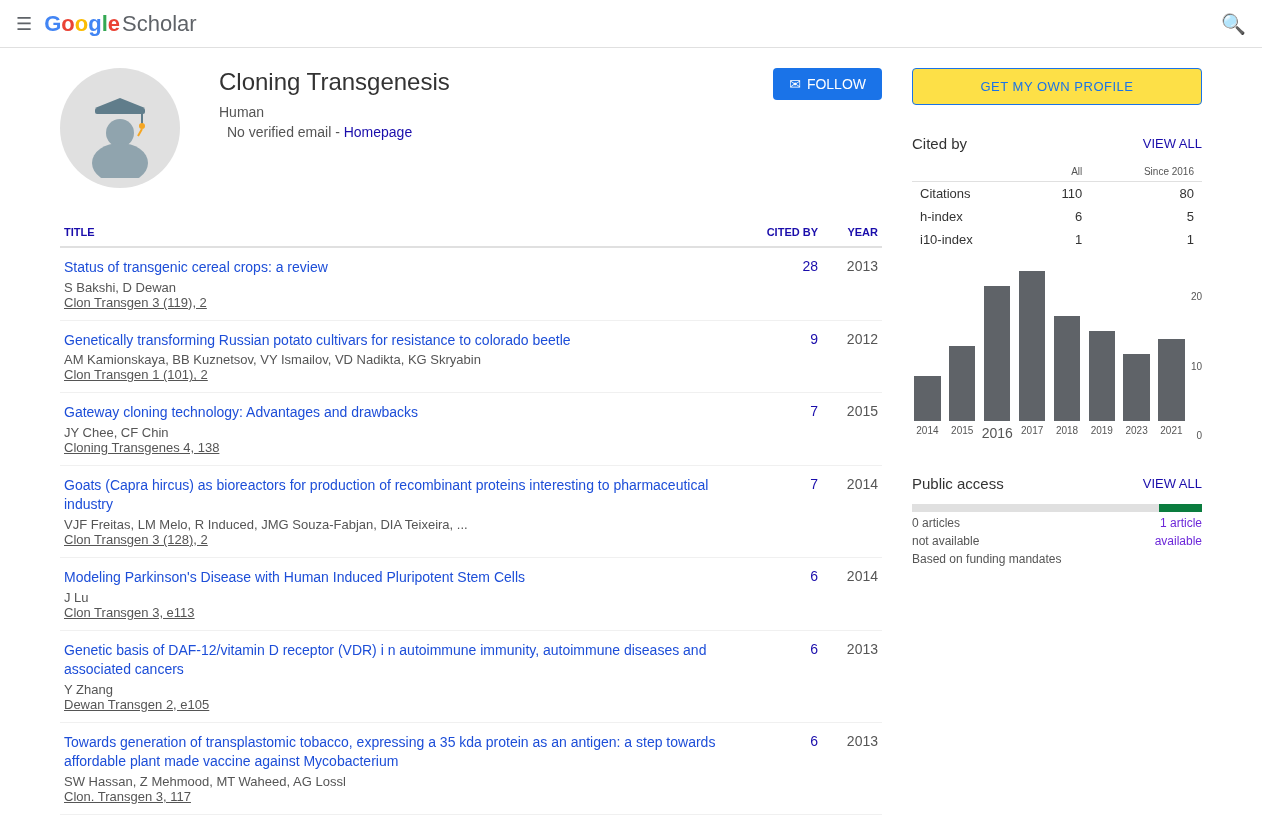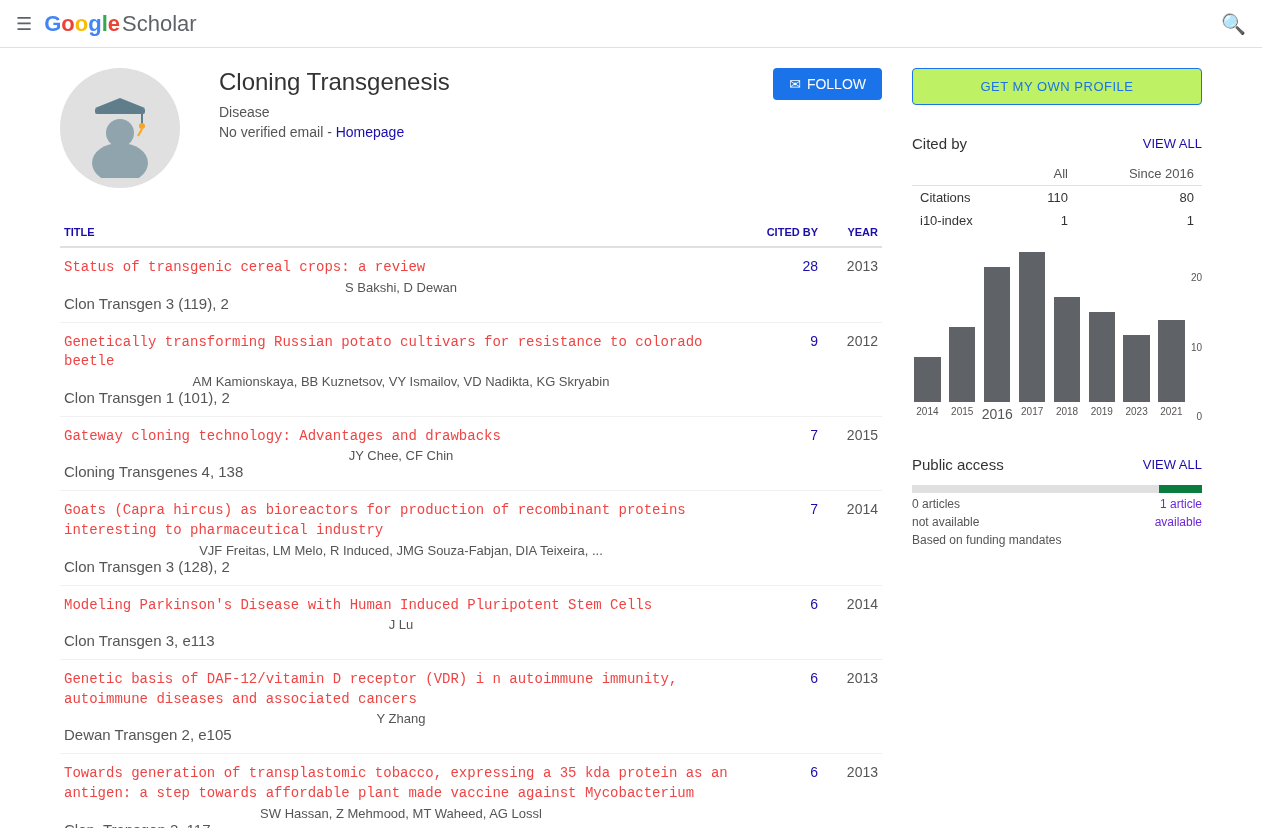--- a/index.html
+++ b/index.html
@@ -51,21 +51,21 @@
       display: flex;
       align-items: center;
       justify-content: center;
       overflow: hidden;
       flex-shrink: 0;
     }
     .avatar-svg { width: 100px; height: 100px; }
     .profile-info { flex: 1; }
     .profile-name { font-size: 24px; font-weight: normal; color: #333; margin-bottom: 8px; }
     .profile-role { color: #555; margin-bottom: 4px; }
-    .profile-email { color: #555; }
+    .profile-email { color: #555; margin-left: 8px; }
     .profile-email a { color: #1a0dab; text-decoration: none; }
     .follow-btn {
       display: flex;
       align-items: center;
       gap: 6px;
       background: #1a73e8;
       color: #fff;
       border: none;
       padding: 8px 16px;
       border-radius: 4px;
@@ -85,43 +85,42 @@
       font-size: 11px;
       font-weight: bold;
       color: #1a0dab;
       text-align: left;
     }
     .papers-table thead th.cited-by-col { text-align: right; width: 80px; }
     .papers-table thead th.year-col { text-align: right; width: 60px; color: #1a0dab; }
     .papers-table tbody tr { border-bottom: 1px solid #f0f0f0; }
     .papers-table tbody td { padding: 10px 4px; vertical-align: top; }
     .paper-title a {
-      color: #ef4444;
+      color: #1d4ed8;
       text-decoration: none;
       font-size: 14px;
       line-height: 1.4;
-      font-family: Liberation Mono, monospace;
-    }
-    .paper-authors { color: #555; font-size: 13px; margin-top: 2px; text-align: center; }
-    .paper-journal { color: #555; font-size: 15px; }
+    }
+    .paper-authors { color: #555; font-size: 13px; margin-top: 2px; }
+    .paper-journal { color: #555; font-size: 13px; text-decoration: underline; }
     .cited-by-cell { text-align: right; }
     .cited-by-cell a { color: #1a0dab; text-decoration: none; font-size: 14px; }
     .year-cell { text-align: right; color: #555; font-size: 14px; }
 
     
     .right-section {
       width: 290px;
       flex-shrink: 0;
     }
     .get-profile-btn {
       display: block;
       width: 100%;
       padding: 10px;
       border: 1px solid #1a73e8;
-      background: #bef264;
+      background: #fde047;
       color: #1a73e8;
       font-size: 13px;
       text-align: center;
       cursor: pointer;
       border-radius: 4px;
       letter-spacing: 0.5px;
     }
 
     .cited-by-section { margin-top: 30px; }
     .section-header {
@@ -130,21 +129,21 @@
       align-items: center;
       margin-bottom: 10px;
     }
     .section-title { font-size: 15px; color: #333; }
     .view-all-link { color: #1a0dab; font-size: 13px; text-decoration: none; cursor: pointer; }
 
     .stats-table { width: 100%; border-collapse: collapse; margin-bottom: 20px; }
     .stats-table thead tr { border-bottom: 1px solid #e0e0e0; }
     .stats-table thead th {
       padding: 4px 8px;
-      font-size: 13px;
+      font-size: 10px;
       color: #555;
       text-align: right;
       font-weight: normal;
     }
     .stats-table thead th:first-child { text-align: left; }
     .stats-table tbody td {
       padding: 4px 8px;
       font-size: 13px;
       text-align: right;
     }
@@ -254,21 +253,21 @@
           <circle cx="72" cy="48" r="3" fill="#f5a623"></circle>
 
           <line x1="72" y1="51" x2="68" y2="58" stroke="#f5a623" stroke-width="2"></line>
 
           <circle cx="50" cy="55" r="14" fill="#90a4ae"></circle>
           <ellipse cx="50" cy="85" rx="28" ry="20" fill="#90a4ae"></ellipse>
         </svg>
       </div>
       <div class="profile-info">
         <div class="profile-name">Cloning Transgenesis</div>
-        <div class="profile-role">Disease</div>
+        <div class="profile-role">Human</div>
         <div class="profile-email">
           <span>No verified email - </span><a href="#">Homepage</a>
         </div>
       </div>
       <button class="follow-btn">
         <span class="mail-icon">✉</span>
         <span>FOLLOW</span>
       </button>
     </div>
 
@@ -385,20 +384,25 @@
             <th></th>
             <th>All</th>
             <th>Since 2016</th>
           </tr>
         </thead>
         <tbody id="stats-tbody">
         <tr>
     <td>Citations</td>
     <td>110</td>
     <td>80</td>
+  </tr>
+            <tr>
+    <td>h-index</td>
+    <td>6</td>
+    <td>5</td>
   </tr>
             <tr>
     <td>i10-index</td>
     <td>1</td>
     <td>1</td>
   </tr>
           </tbody>
       </table>
 
       <div class="bar-chart-container">

